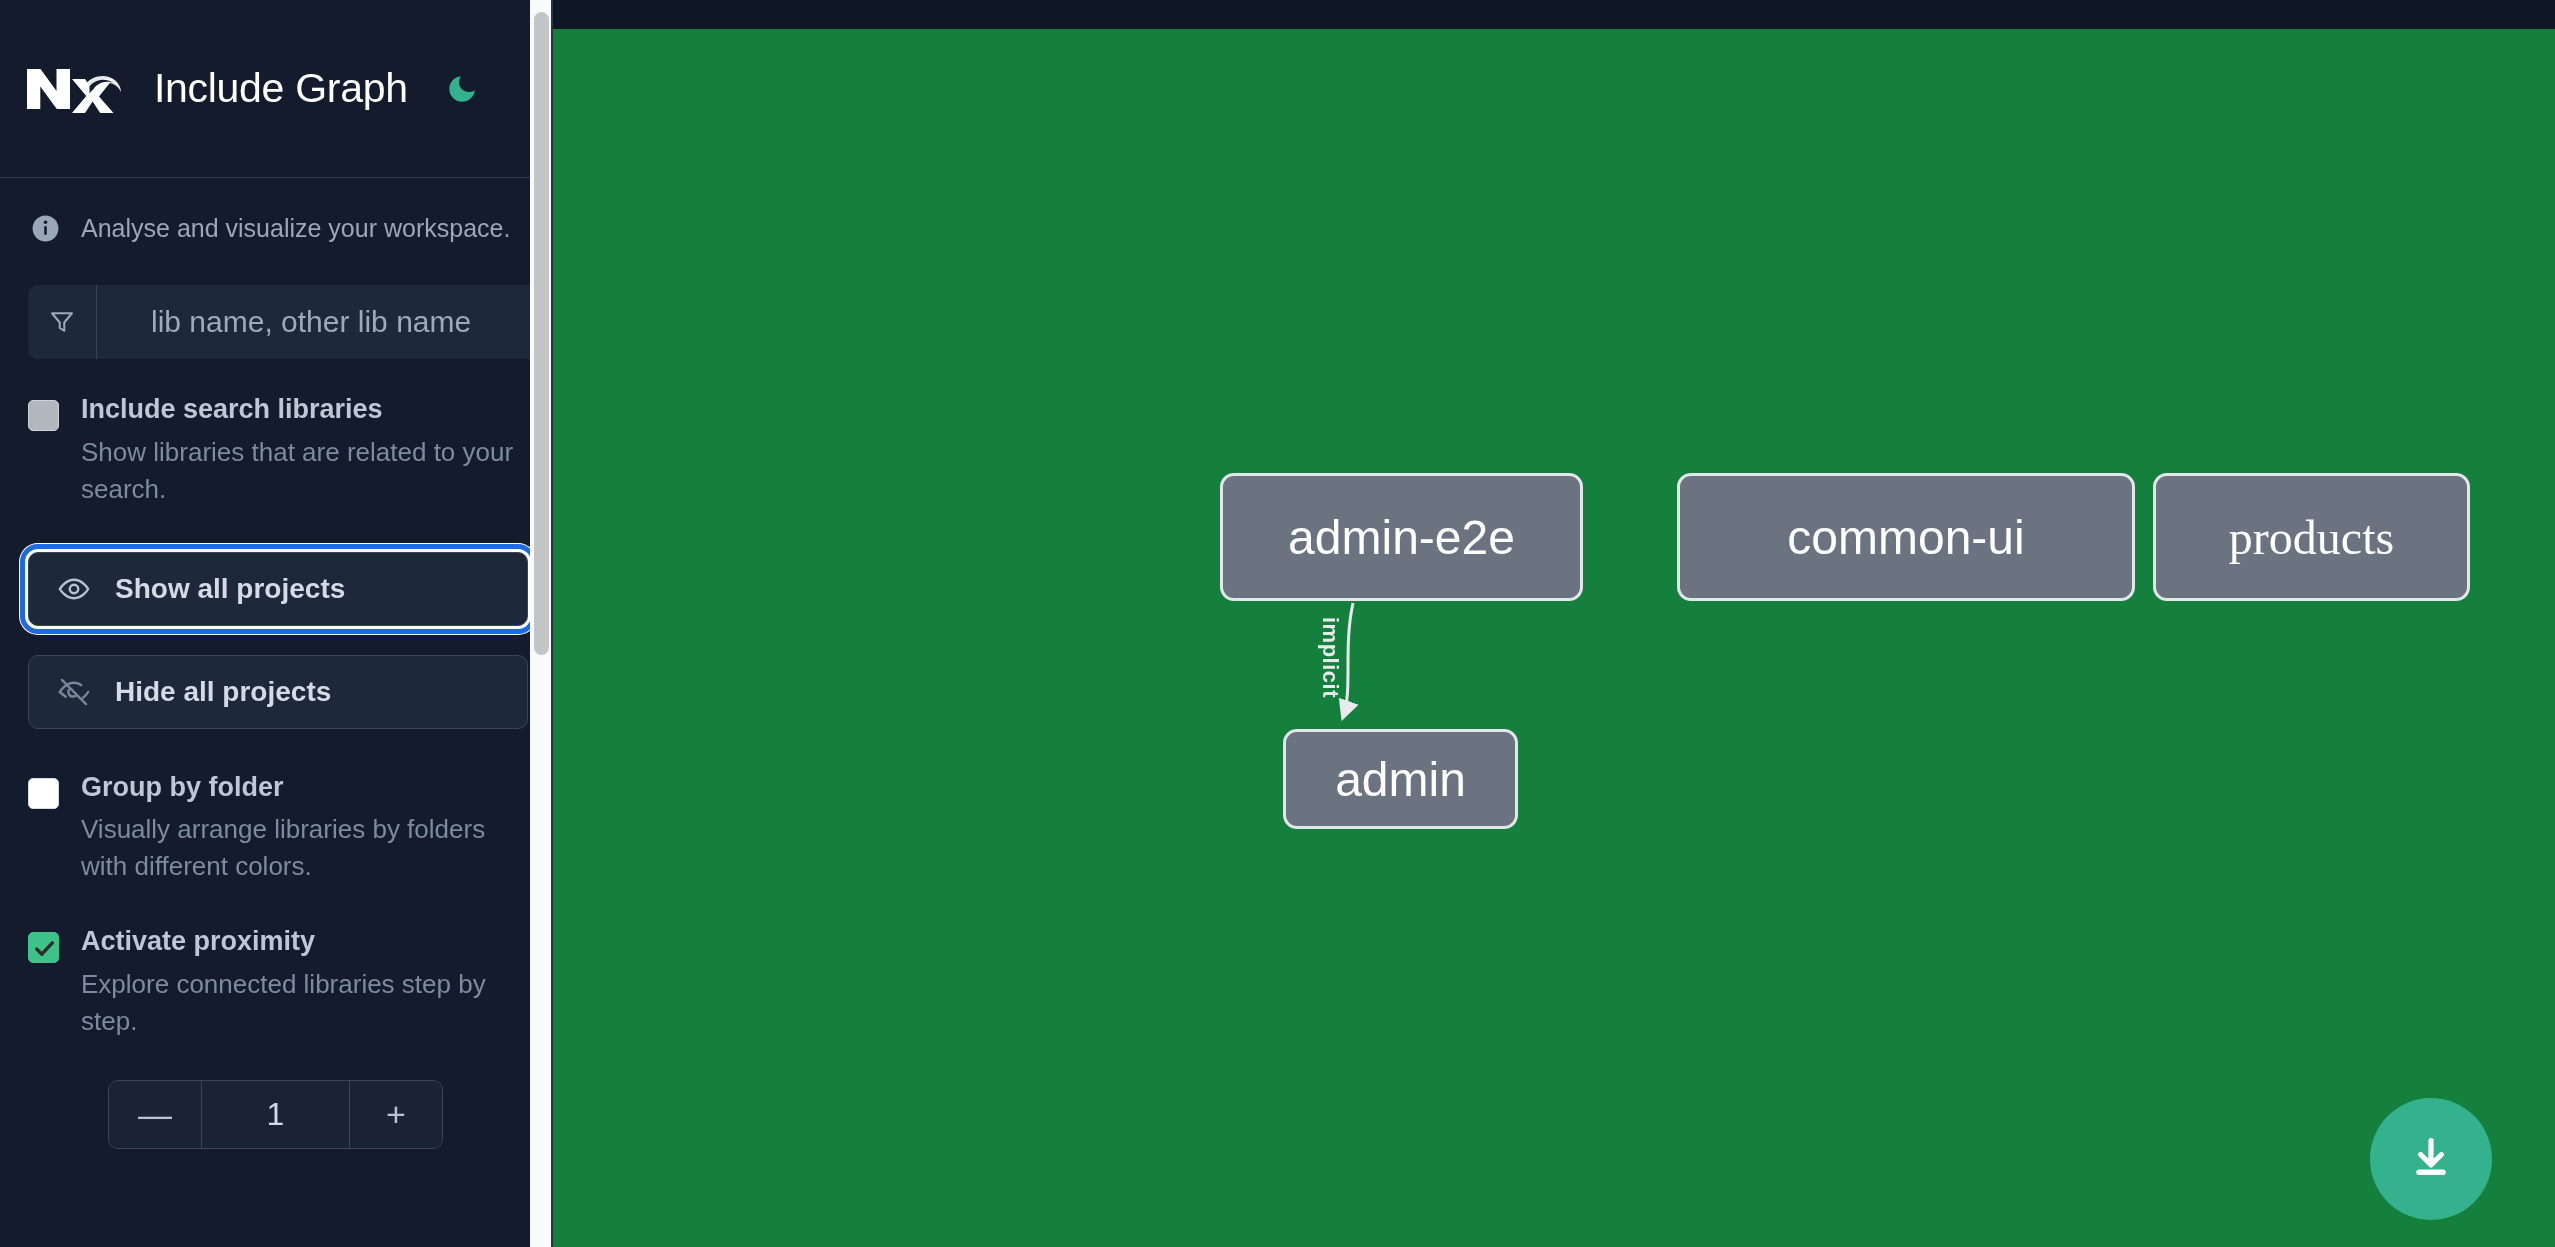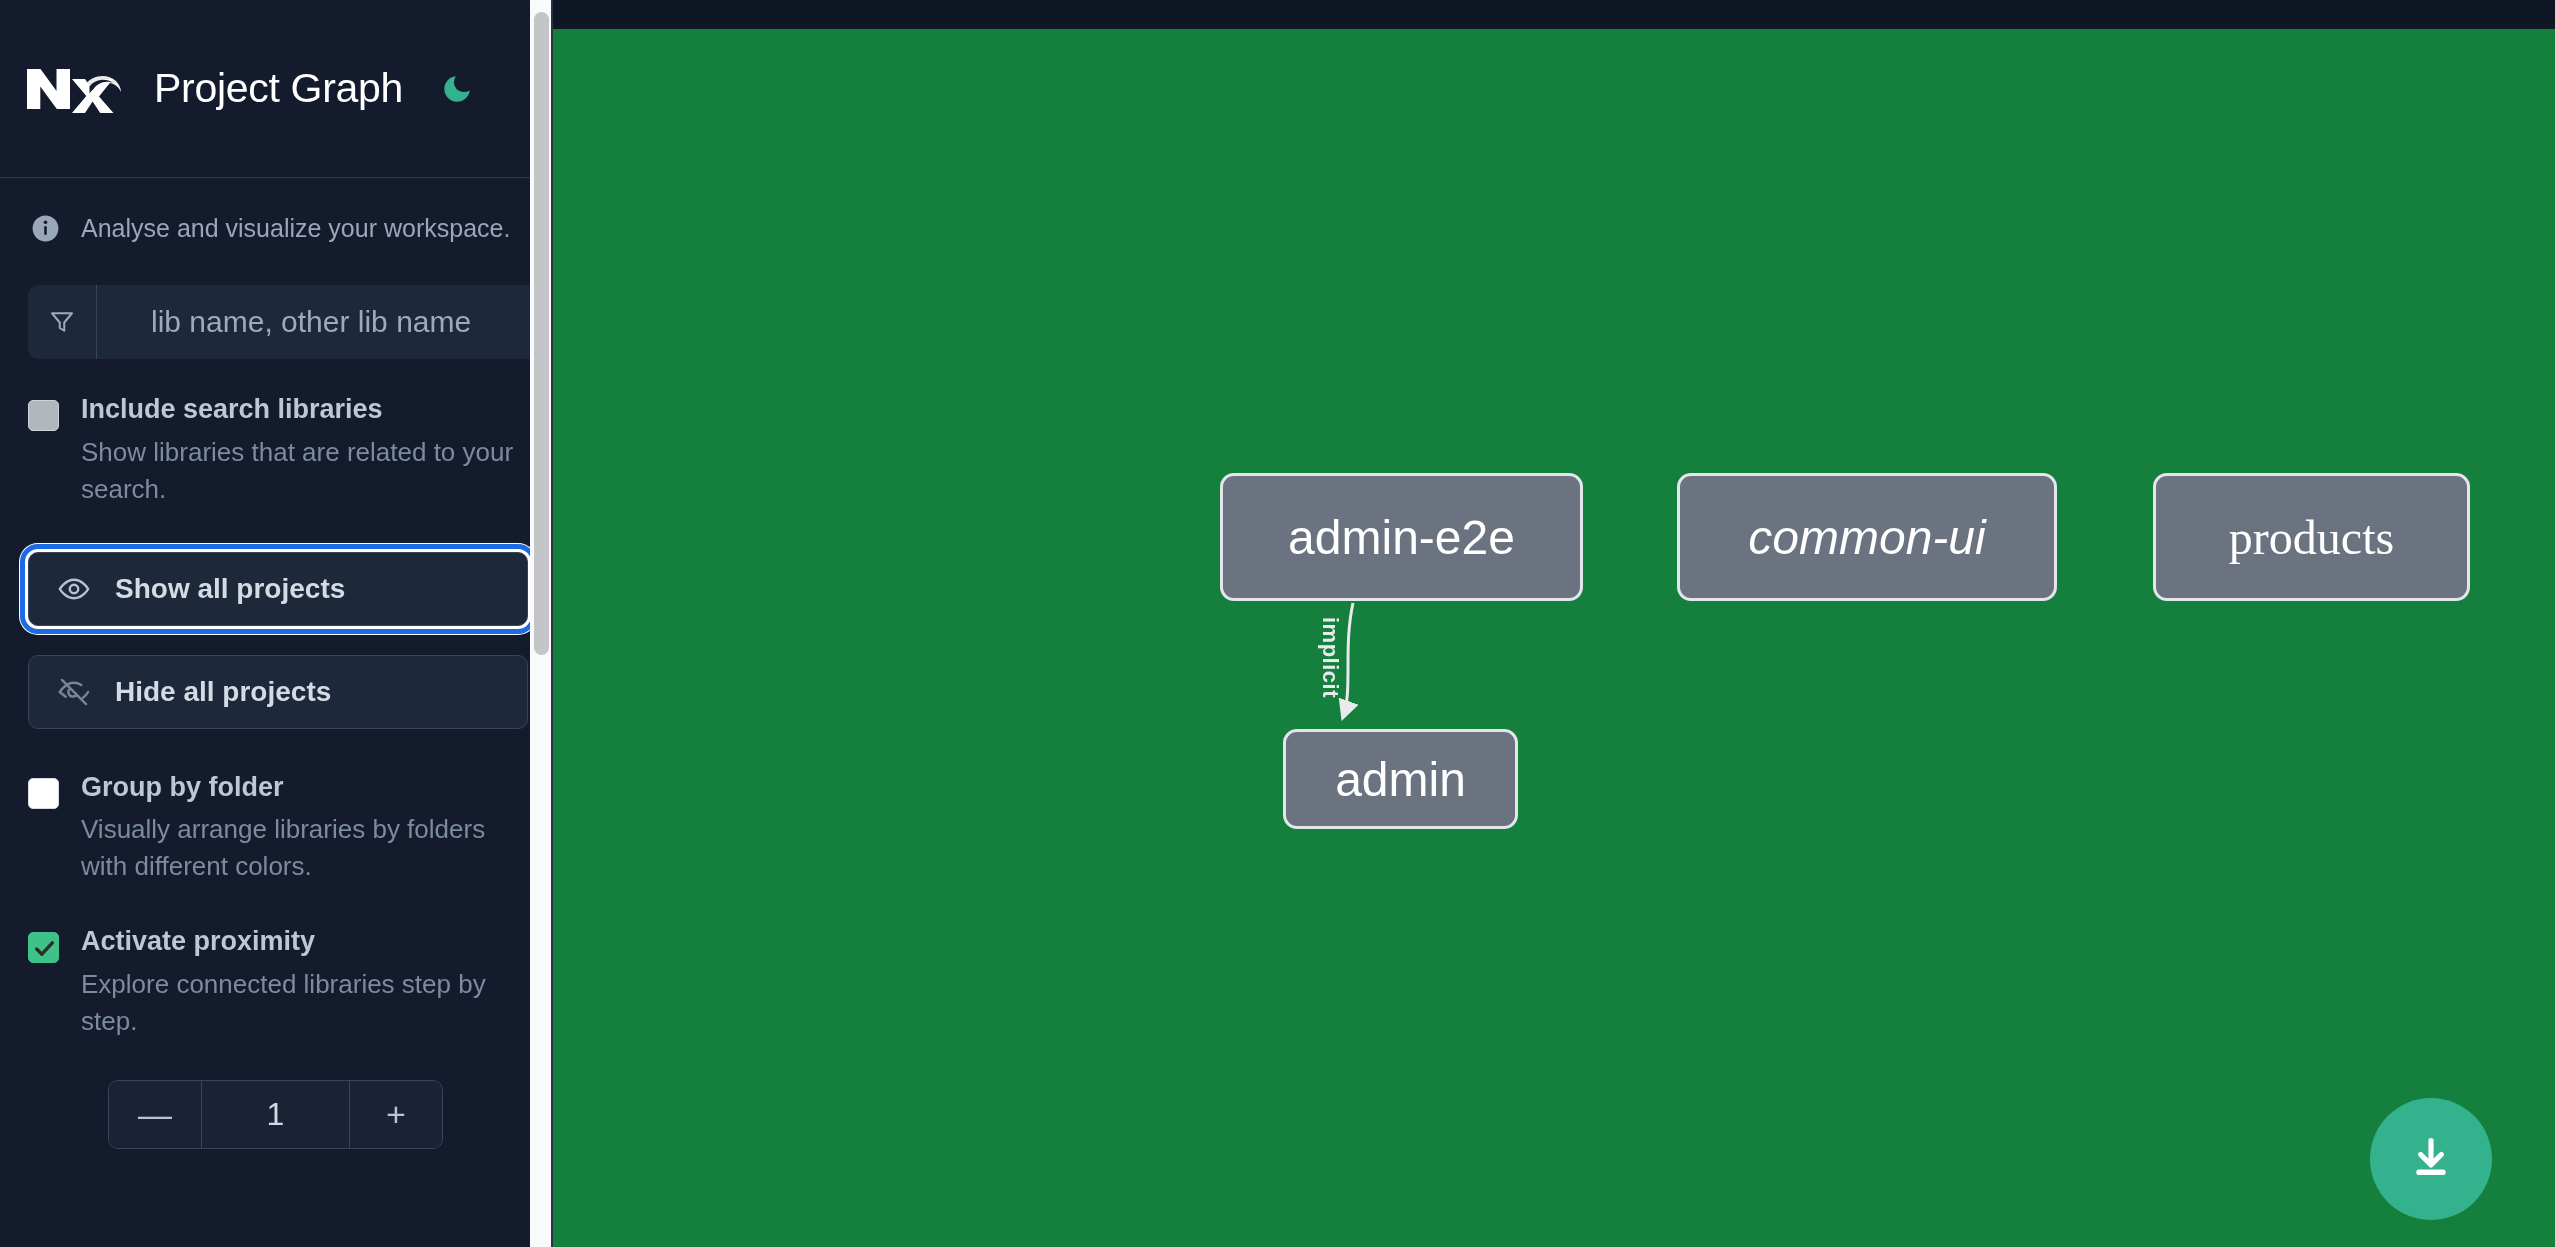--- a/index.html
+++ b/index.html
@@ -343,21 +343,21 @@
     <div class="brand">
       <span class="nx-logo">
         <svg viewBox="0 0 94 48" width="94" height="48" aria-hidden="true">
           <path fill="#ffffff" d="M0 4h13.5l16 22V4H43v40H29.8L13.3 21.4V44H0z"></path>
           <path fill="#ffffff" d="M45 14h13l7.6 11.3L73 14h13L72 31.5 86.5 48H73.2l-7.6-11.6L58 48H45l14.3-17z"></path>
           <path fill="#131b2c" d="M62 17c10-6 22-3 26 5-6-4-14-4-19 1-4 4-6 8-6 8z" opacity="0.0"></path>
           <path fill="#ffffff" d="M58 20c7-10 22-12 31-4 3 3 5 7 5 11-3-7-11-11-19-9-6 1-11 6-13 11z" opacity="0.9"></path>
           <path fill="#131b2c" d="M62.5 21.5c5.5-7.5 16.5-9 23.5-3.5-5-2.5-12-1.5-17 3-2.5 2.2-4.5 5-6.5 7.5z"></path>
         </svg>
       </span>
-      <span class="brand-title">Project Graph</span>
+      <span class="brand-title">Include Graph</span>
       <span class="theme-toggle">
         <svg viewBox="0 0 24 24" width="34" height="34" aria-hidden="true">
           <path d="M21 12.8A9 9 0 1 1 11.2 3a7 7 0 0 0 9.8 9.8z" fill="#34b28d"></path>
         </svg>
       </span>
     </div>
 
     <div class="divider"></div>
 
     <div class="hint-row">
@@ -459,21 +459,21 @@
 
       <path d="M 800 574 C 790 620 800 660 790 688" fill="none" stroke="#e8eaed" stroke-width="3" marker-end="url(#arrow)"></path>
 
       <path d="M 2140 574 C 2122 620 2132 662 2122 688" fill="none" stroke="#e8eaed" stroke-width="3" marker-end="url(#arrow)"></path>
     </svg>
 
     <div class="node" style="left:667px; top:444px; width:363px; height:128px;">
       <span>admin-e2e</span>
     </div>
 
-    <div class="node" style="left:1124px; top:444px; width:380px; height:128px;font-style:italic;">
+    <div class="node" style="left:1124px; top:444px; width:458px; height:128px;">
       <span>common-ui</span>
     </div>
 
     <div class="node" style="left:1600px; top:444px; width:317px; height:128px;font-family:Liberation Serif, serif;">
       <span>products</span>
     </div>
 
     <div class="node" style="left:730px; top:700px; width:235px; height:100px;">
       <span>admin</span>
     </div>

